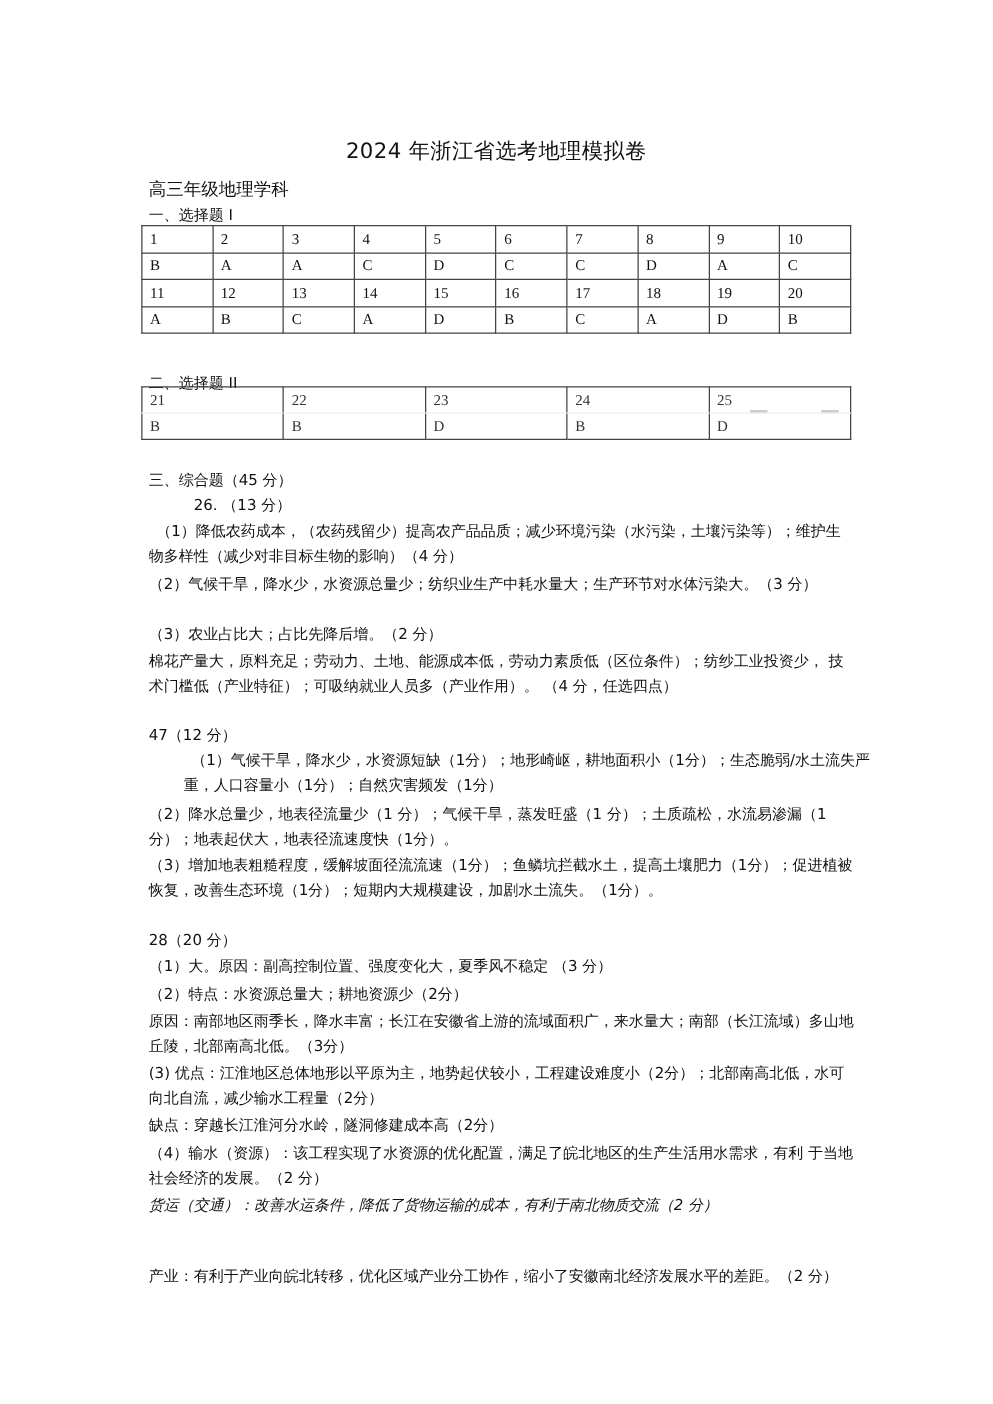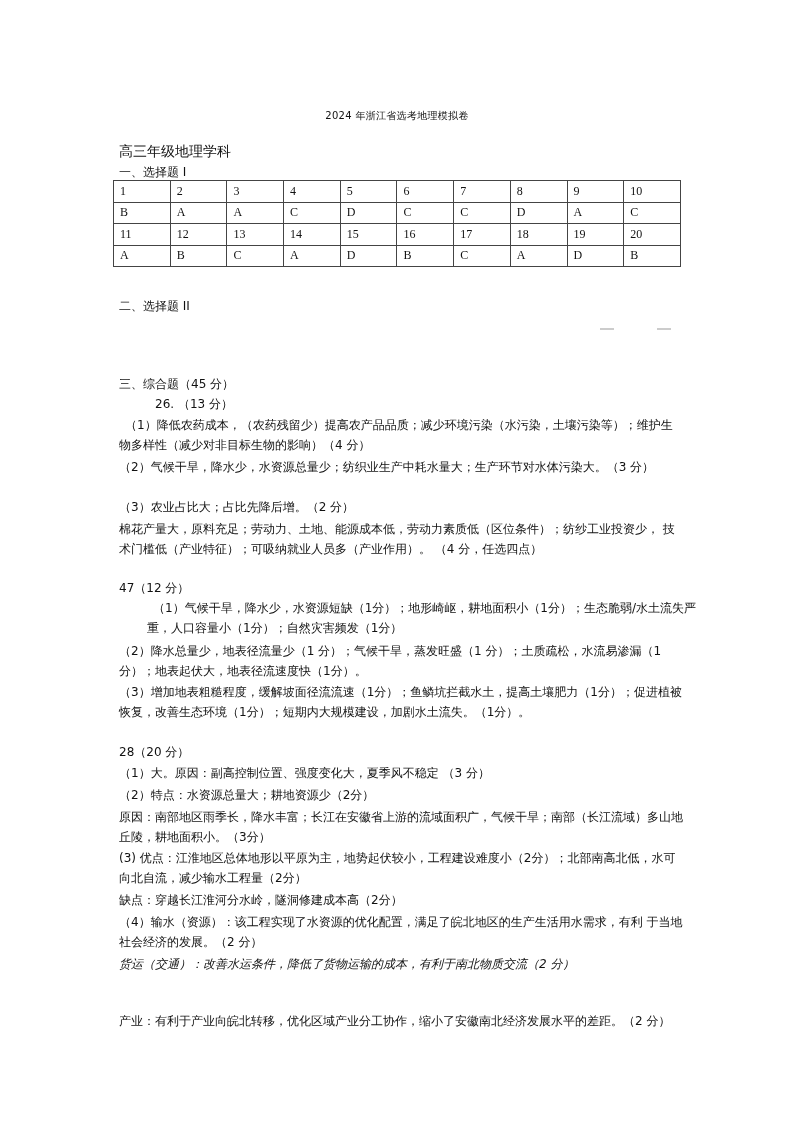--- a/index.html
+++ b/index.html
@@ -1,20 +1,20 @@
 <!DOCTYPE html>
 <html><head>
 <meta charset="utf-8">
 <style>
   html, body { margin: 0; padding: 0; background: #ffffff; }
   body { width: 794px; height: 1123px; position: relative; overflow: hidden;
          font-family: "DejaVu Sans", "Liberation Sans", sans-serif; color: #111; }
   .page { position: absolute; left: 0; top: 0; width: 794px; height: 1123px; }
   .title { position: absolute; left: 0; width: 794px; top: 109px; text-align: center;
-           font-size: 10px; color: #111; letter-spacing: 0.3px; }
+           font-size: 17px; color: #111; letter-spacing: 0.3px; }
   .subtitle { position: absolute; left: 119px; top: 143px; font-size: 14px; }
   .sec { position: absolute; left: 119px; font-size: 12px; }
   table.ans { position: absolute; left: 113px; width: 568px; border-collapse: collapse;
               font-family: "Liberation Serif", "DejaVu Serif", serif; font-size: 12px; }
   table.ans td { border: 1px solid #444; padding: 0 0 0 6px; height: 20.5px; vertical-align: middle; }
   table.t1 { top: 180px; }
   table.t1 td { width: 50px; }
   table.t2 { top: 309px; }
   table.t2 td { width: 106px; height: 20px; color: #333; }
   table.t2 tr.num td { border-bottom: 1px solid #eee; }
@@ -78,38 +78,56 @@
           <td>B</td>
           <td>C</td>
           <td>A</td>
           <td>D</td>
           <td>B</td>
         </tr>
       </tbody>
   </table>
 
   <div class="sec" style="top:298px;">二、选择题 II</div>
+  <table class="ans t2">
+    <tbody id="t2body">
+        <tr class="num">
+          <td>21</td>
+          <td>22</td>
+          <td>23</td>
+          <td>24</td>
+          <td>25</td>
+        </tr>
+        <tr class="val">
+          <td>B</td>
+          <td>B</td>
+          <td>D</td>
+          <td>B</td>
+          <td>D</td>
+        </tr>
+      </tbody>
+  </table>
   <div class="gray-mark" style="left:600px;"></div>
   <div class="gray-mark" style="left:657px;"></div>
 
   <div class="line" style="top:376px;">三、综合题（45 分）</div>
 
   <div class="line" style="top:396px;margin-left:36px;">26. （13 分）</div>
   <div class="txt" style="top:416px; text-indent:6px;">（1）降低农药成本，（农药残留少）提高农产品品质；减少环境污染（水污染，土壤污染等）；维护生物多样性（减少对非目标生物的影响）（4 分）</div>
   <div class="txt" style="top:458px;">（2）气候干旱，降水少，水资源总量少；纺织业生产中耗水量大；生产环节对水体污染大。（3 分）</div>
   <div class="txt" style="top:498px;">（3）农业占比大；占比先降后增。（2 分）</div>
   <div class="txt" style="top:520px;">棉花产量大，原料充足；劳动力、土地、能源成本低，劳动力素质低（区位条件）；纺纱工业投资少，  技术门槛低（产业特征）；可吸纳就业人员多（产业作用）。 （4 分，任选四点）</div>
 
   <div class="line" style="top:580px;">47（12 分）</div>
   <div class="txt" style="top:599px; text-indent:6px;margin-left:28px;">（1）气候干旱，降水少，水资源短缺（1分）；地形崎岖，耕地面积小（1分）；生态脆弱/水土流失严重，人口容量小（1分）；自然灾害频发（1分）</div>
   <div class="txt" style="top:642px;">（2）降水总量少，地表径流量少（1 分）；气候干旱，蒸发旺盛（1 分）；土质疏松，水流易渗漏（1分）；地表起伏大，地表径流速度快（1分）。</div>
   <div class="txt" style="top:683px;">（3）增加地表粗糙程度，缓解坡面径流流速（1分）；鱼鳞坑拦截水土，提高土壤肥力（1分）；促进植被恢复，改善生态环境（1分）；短期内大规模建设，加剧水土流失。（1分）。</div>
 
   <div class="line" style="top:744px;">28（20 分）</div>
   <div class="txt" style="top:764px;">（1）大。原因：副高控制位置、强度变化大，夏季风不稳定 （3 分）</div>
   <div class="txt" style="top:786px;">（2）特点：水资源总量大；耕地资源少（2分）</div>
-  <div class="txt" style="top:808px;">原因：南部地区雨季长，降水丰富；长江在安徽省上游的流域面积广，气候干旱；南部（长江流域）多山地丘陵，耕地面积小。（3分）</div>
+  <div class="txt" style="top:808px;">原因：南部地区雨季长，降水丰富；长江在安徽省上游的流域面积广，来水量大；南部（长江流域）多山地丘陵，北部南高北低。（3分）</div>
   <div class="txt" style="top:849px;">(3) 优点：江淮地区总体地形以平原为主，地势起伏较小，工程建设难度小（2分）；北部南高北低，水可向北自流，减少输水工程量（2分）</div>
   <div class="txt" style="top:891px;">缺点：穿越长江淮河分水岭，隧洞修建成本高（2分）</div>
   <div class="txt" style="top:913px;">（4）输水（资源）：该工程实现了水资源的优化配置，满足了皖北地区的生产生活用水需求，有利 于当地社会经济的发展。（2 分）</div>
   <div class="txt" style="top:955px;font-style:italic;">货运（交通）：改善水运条件，降低了货物运输的成本，有利于南北物质交流（2 分）</div>
   <div class="txt" style="top:1012px;">产业：有利于产业向皖北转移，优化区域产业分工协作，缩小了安徽南北经济发展水平的差距。（2 分）</div>
 </div>
 
 </body></html>

